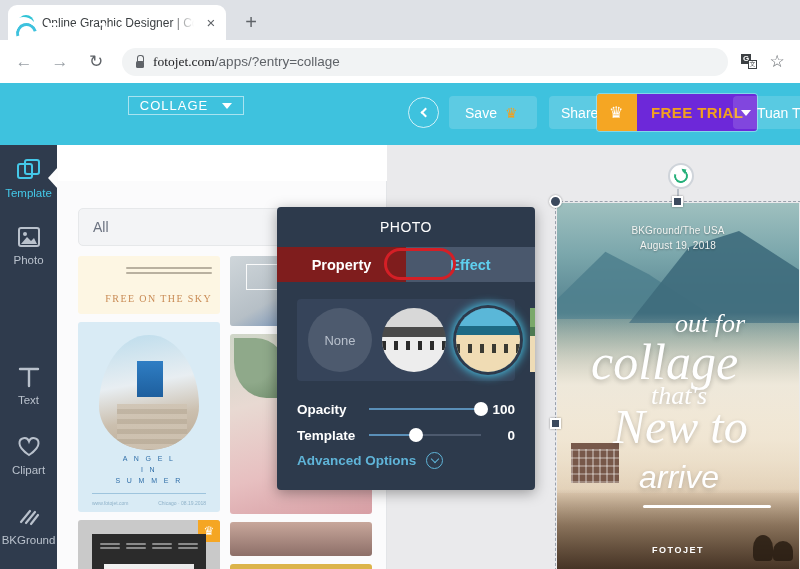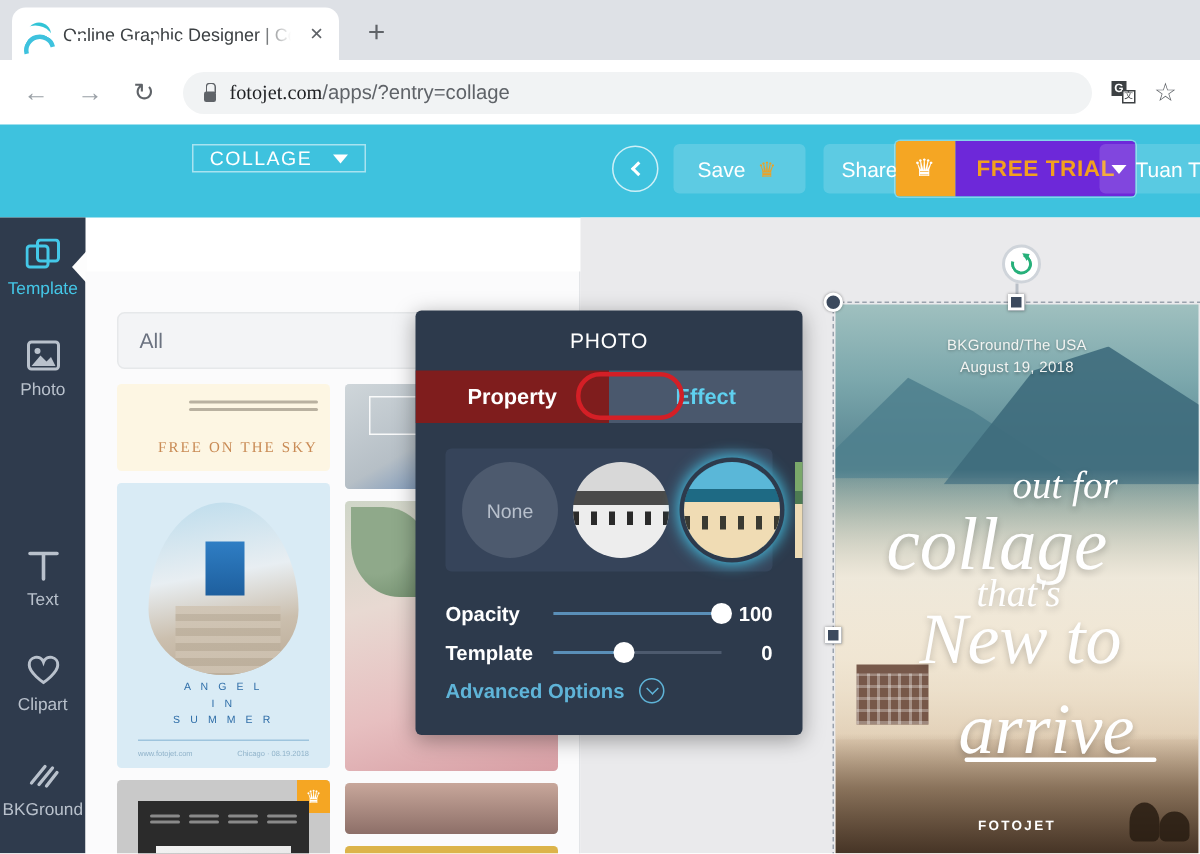--- a/index.html
+++ b/index.html
@@ -434,21 +434,21 @@
   .poster-place {
     position: absolute; left: 0; right: 0; top: 20px; text-align: center;
     color: #f2f4f2; font-size: 10px; line-height: 15px; letter-spacing: .2px;
     text-shadow: 0 1px 2px rgba(0,0,0,.3);
   }
   .ps1 { position:absolute; left: 14px; top: 62px; font-size: 54px; font-family:"Liberation Serif",serif; font-style:italic; color:#fff; text-shadow: 0 2px 5px rgba(0,0,0,.22); }
   .ps2 { position:absolute; left: 118px; top: 106px; font-size: 26px; font-family:"Liberation Serif",serif; font-style:italic; color:#fff; text-shadow: 0 2px 5px rgba(0,0,0,.22); }
   .ps3 { position:absolute; left: 34px; top: 130px; font-size: 50px; font-family:"Liberation Serif",serif; font-style:italic; color:#fff; text-shadow: 0 2px 5px rgba(0,0,0,.22); }
   .ps4 { position:absolute; left: 94px; top: 178px; font-size: 26px; font-family:"Liberation Serif",serif; font-style:italic; color:#fff; text-shadow: 0 2px 5px rgba(0,0,0,.22); }
   .ps5 { position:absolute; left: 56px; top: 196px; font-size: 48px; font-family:"Liberation Serif",serif; font-style:italic; color:#fff; text-shadow: 0 2px 5px rgba(0,0,0,.22); }
-  .ps6 { position:absolute; left: 82px; top: 256px; font-size: 48px; font-family:Liberation Serif, serif; font-style:italic; color:#fff; text-shadow: 0 2px 5px rgba(0,0,0,.22); }
+  .ps6 { position:absolute; left: 82px; top: 256px; font-size: 32px; font-family:Liberation Sans, sans-serif; font-style:italic; color:#fff; text-shadow: 0 2px 5px rgba(0,0,0,.22); }
   .ps6u { position:absolute; left: 86px; top: 302px; width: 128px; height: 3px; background:#fff; border-radius:2px; }
   .poster-foot {
     position: absolute; left: 0; right: 0; bottom: 14px; text-align: center;
     color: #fff; font-size: 9px; font-weight: bold; letter-spacing: 1.5px;
   }
   .sel-dashes {
     position: absolute; left: -2px; top: -2px; width: 246px; height: 370px;
     border: 1px dashed #9aa2ad; pointer-events: none;
   }
   .handle-sq {

